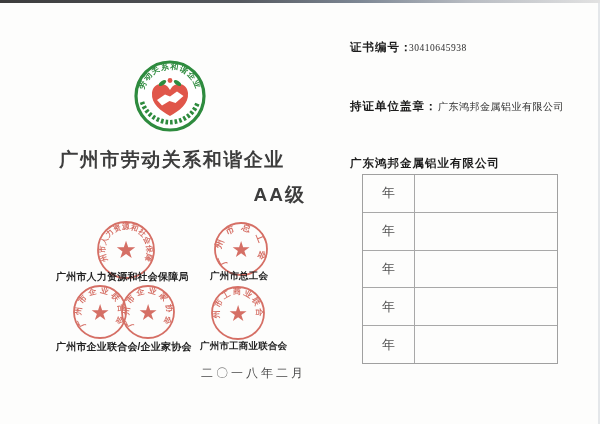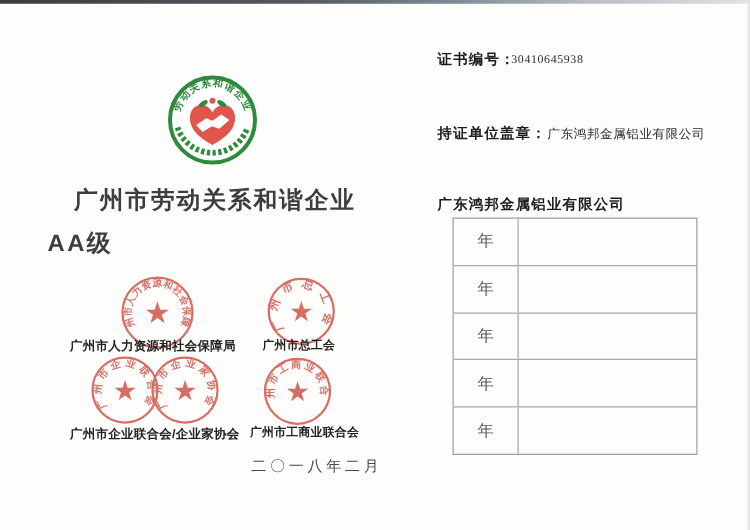--- a/index.html
+++ b/index.html
@@ -13,21 +13,21 @@
   }
   .right-edge{
     position:absolute;top:3px;right:0;width:2px;height:421px;background:#e4e7ea;
   }
   .emblem{position:absolute;left:131px;top:56px;width:78px;height:80px;}
   .title-line1{
     position:absolute;left:38px;top:147px;width:268px;text-align:center;
     font-size:19px;font-weight:700;letter-spacing:1.5px;color:#3d3d3d;
   }
   .title-line2{
-    position:absolute;left:38px;top:182px;width:268px;text-align:left;
+    position:absolute;left:38px;top:182px;width:268px;text-align:right;
     font-size:19px;font-weight:600;letter-spacing:2px;color:#3d3d3d;
   }
   .seals-svg{position:absolute;left:48px;top:216px;width:244px;height:134px;z-index:1;}
   .seal-arc{font-family:"Liberation Sans","DejaVu Sans",sans-serif;font-weight:700;}
   .seal-label{
     position:absolute;z-index:2;font-size:10px;font-weight:600;color:#222;
     white-space:nowrap;letter-spacing:0.2px;
   }
   .lbl-r1-left{left:56px;top:270px;}
   .lbl-r1-right{left:210px;top:270px;font-size:9.5px;}

